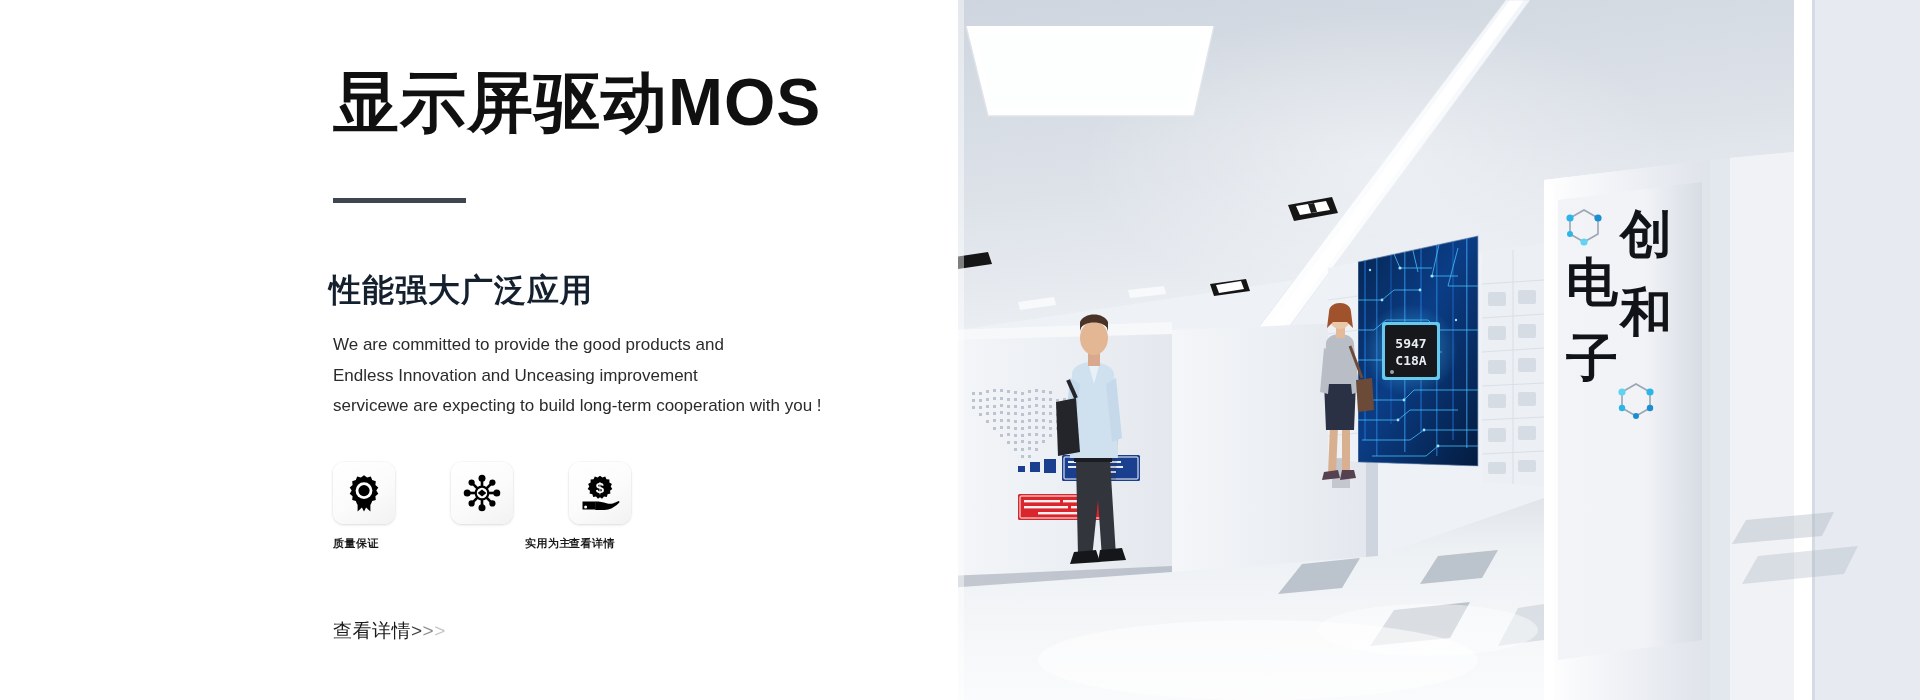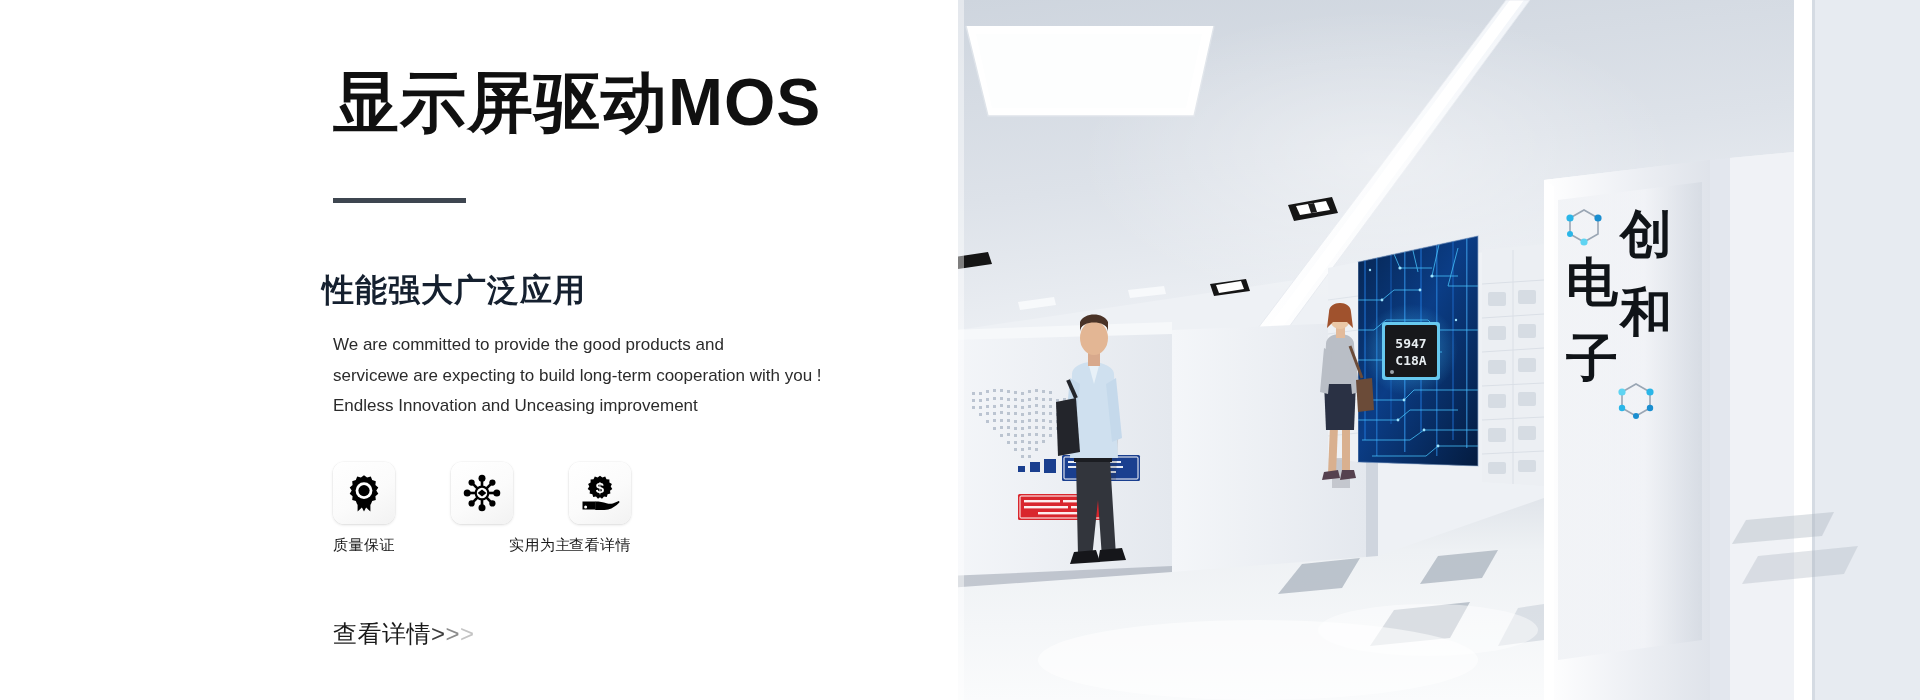--- a/index.html
+++ b/index.html
@@ -20,21 +20,21 @@
   .title {
     position:absolute; left:333px; top:62px;
     font-size:66px; line-height:80px; font-weight:700;
     color:#101010; letter-spacing:1px; white-space:nowrap;
   }
   .divider {
     position:absolute; left:333px; top:198px;
     width:133px; height:5px; background:#3e4650;
   }
   .subtitle {
-    position:absolute; left:322px; top:268px;
+    position:absolute; left:329px; top:268px;
     font-size:32px; line-height:44px; font-weight:700;
     color:#15202f; letter-spacing:1px; white-space:nowrap;
   }
   .para {
     position:absolute; left:333px; top:330px;
     font-size:17px; line-height:30.5px; font-weight:400;
     color:#2b2b2b; width:560px;
   }
   .para div { white-space:nowrap; }
 
@@ -55,26 +55,26 @@
   }
   
   .feat-tile::after {
     content:""; position:absolute; left:30px; top:30px;
     width:52px; height:52px; z-index:-1;
     background:linear-gradient(135deg, rgba(0,0,0,.10), rgba(0,0,0,0) 72%);
     border-radius:4px;
   }
   .feat-tile svg { display:block; }
   .feat-label {
-    margin-top:12px; font-size:15px; color:#1a1a1a; white-space:nowrap;
-    font-weight:400; letter-spacing:.5px;
+    margin-top:12px; font-size:11px; color:#1a1a1a; white-space:nowrap;
+    font-weight:700; letter-spacing:.5px;
   }
   .cta {
     position:absolute; left:333px; top:618px;
-    font-size:24px; color:#1a1a1a; letter-spacing:.5px; white-space:nowrap;
+    font-size:19px; color:#1a1a1a; letter-spacing:.5px; white-space:nowrap;
     cursor:pointer;
   }
   .cta .chev1 { color:#3d3d3d; }
   .cta .chev2 { color:#8c8c8c; }
   .cta .chev3 { color:#c4c4c4; }
 
   
   .photo {
     position:absolute; left:958px; top:0; width:962px; height:700px;
     overflow:hidden; background:#e9edf2;
@@ -89,22 +89,22 @@
   <div class="left-panel">
 
     <div class="title">显示屏驱动MOS</div>
 
     <div class="divider"></div>
 
     <div class="subtitle">性能强大广泛应用</div>
 
     <div class="para">
       <div>We are committed to provide the good products and</div>
+      <div>Endless Innovation and Unceasing improvement</div>
       <div>servicewe are expecting to build long-term cooperation with you !</div>
-      <div>Endless Innovation and Unceasing improvement</div>
     </div>
 
     <div class="features">
 
       <div class="feature f0">
         <div class="feat-tile">
           <span>
             <svg width="36" height="38" viewBox="0 0 36 38">
               <g fill="#000">
                 <path d="M18 1.2 21.1 3.4 24.8 2.6 26.2 6.1 29.8 7.2 29.4 11 32.3 13.4 30.3 16.6 32.3 19.8 29.4 22.2 29.8 26 26.2 27.1 24.8 30.6 21.1 29.8 18 32 14.9 29.8 11.2 30.6 9.8 27.1 6.2 26 6.6 22.2 3.7 19.8 5.7 16.6 3.7 13.4 6.6 11 6.2 7.2 9.8 6.1 11.2 2.6 14.9 3.4Z"></path>

